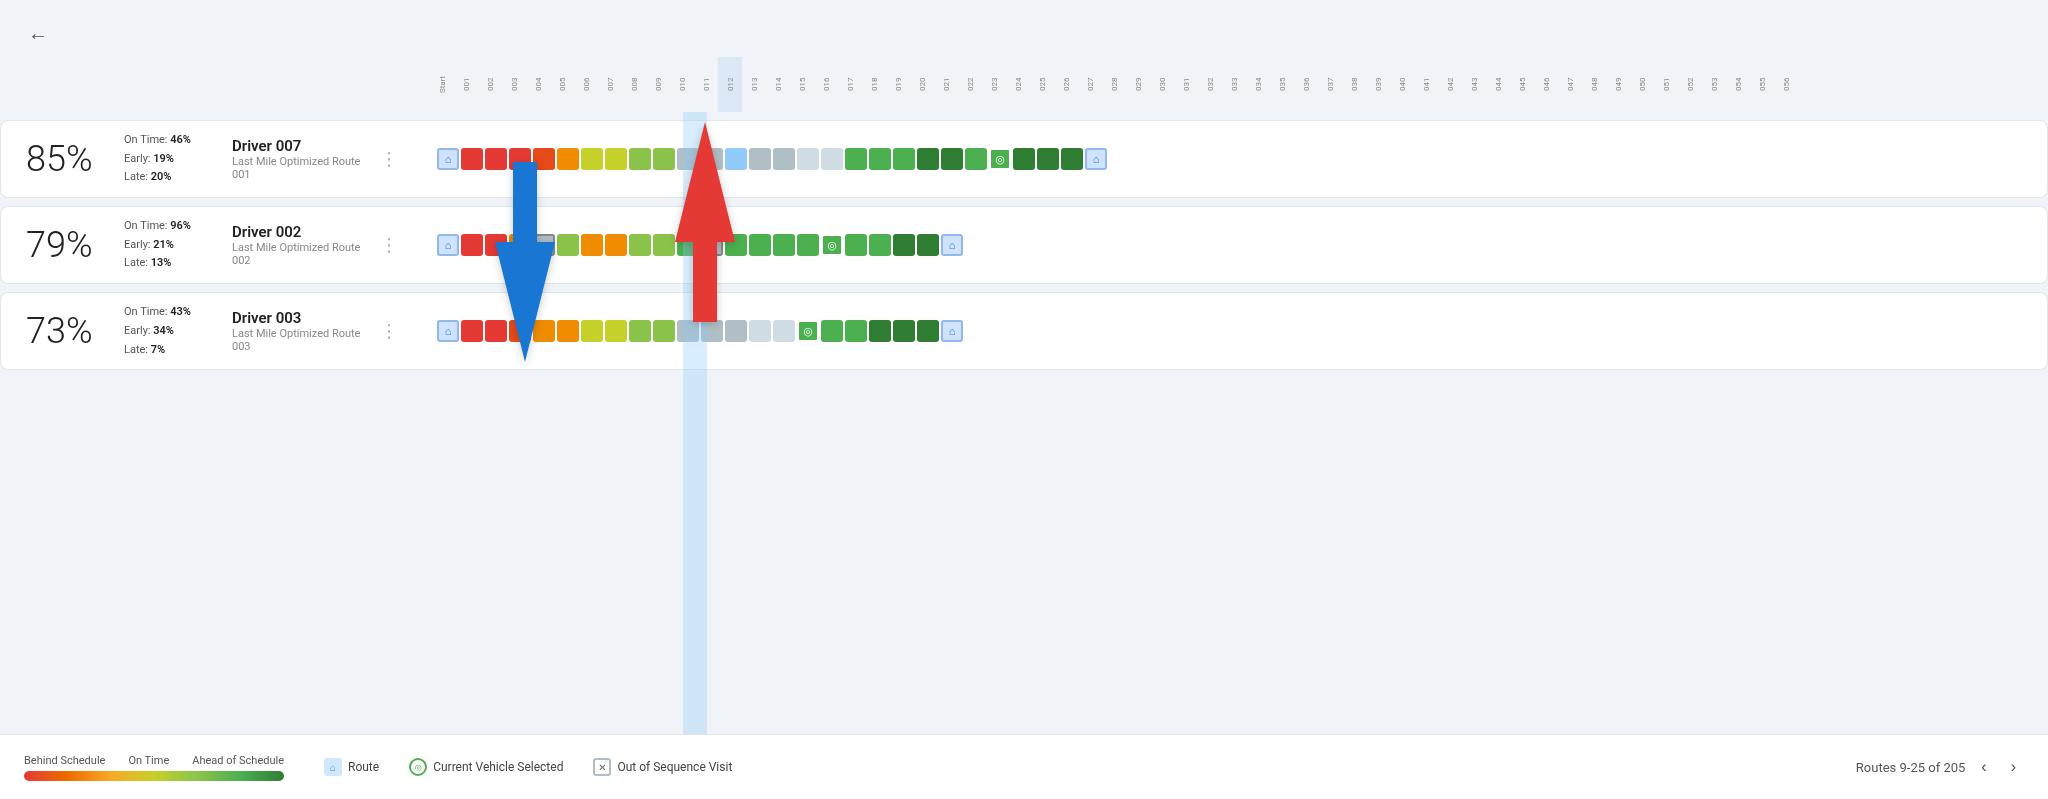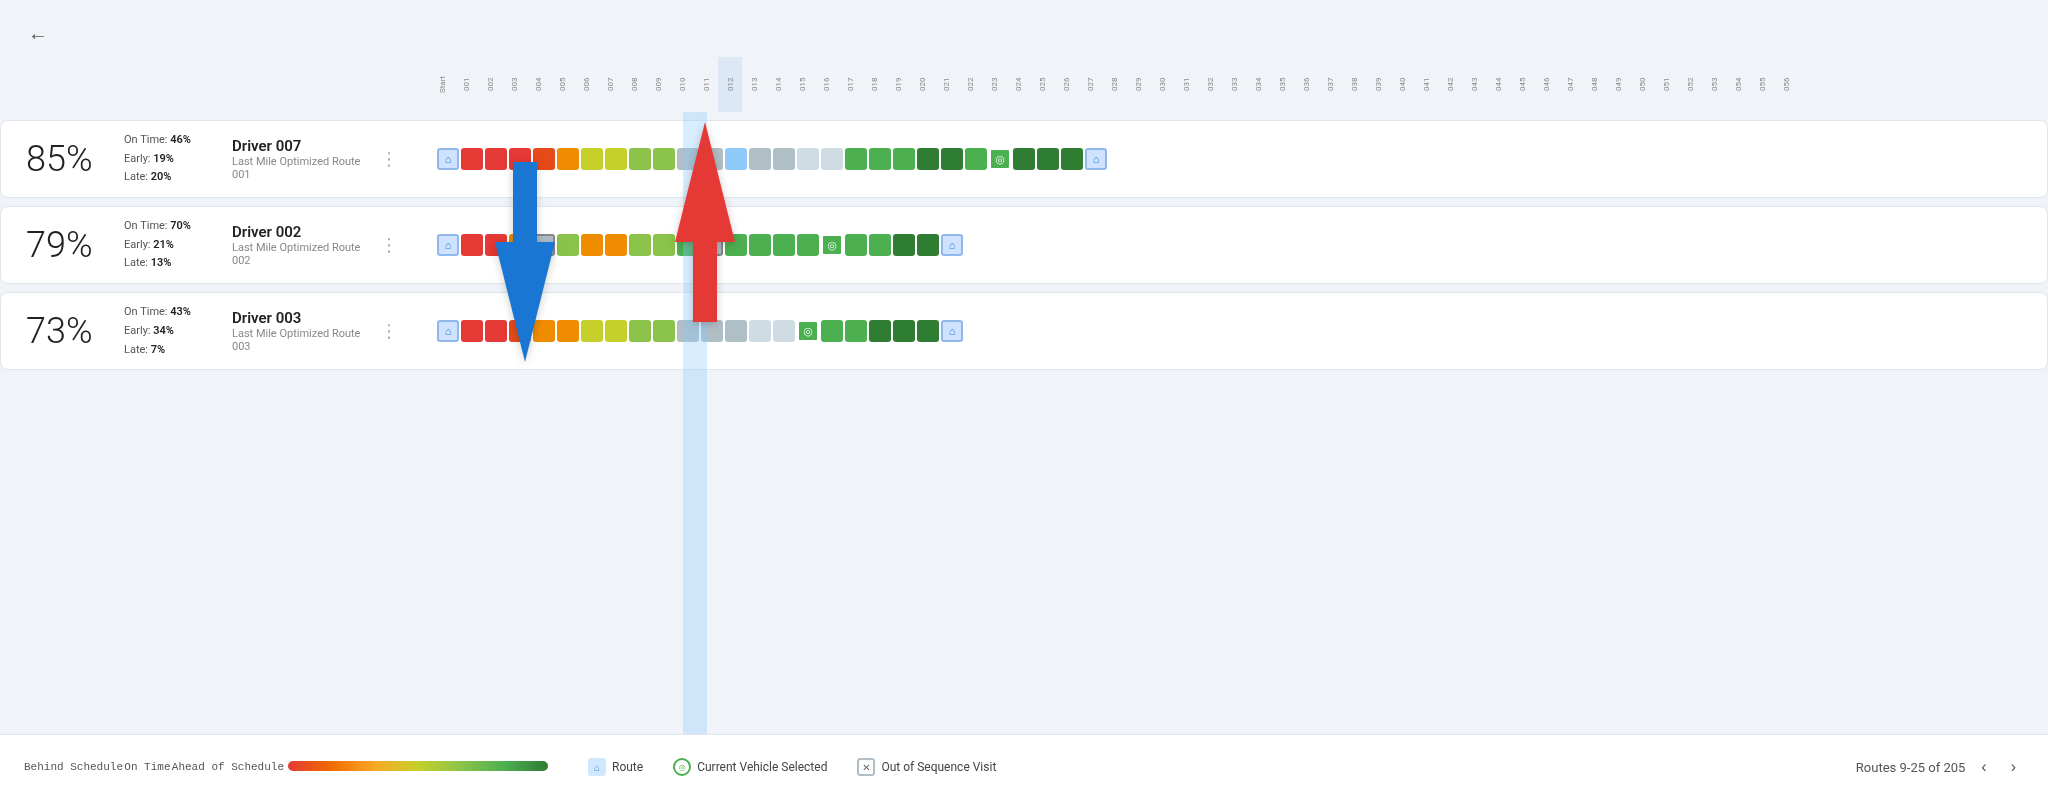--- a/index.html
+++ b/index.html
@@ -157,23 +157,22 @@
       border-top: 1px solid #e0e6ed;
       display: flex;
       align-items: center;
       padding: 10px 24px;
       gap: 40px;
       height: 65px;
     }
 
     .legend-gradient {
       display: flex;
-      flex-direction: row;
+      flex-direction: column;
       gap: 4px;
-      font-family: Liberation Mono, monospace;
     }
     .gradient-labels {
       display: flex;
       justify-content: space-between;
       font-size: 11px;
       color: #555;
       width: 260px;
     }
     .gradient-bar {
       width: 260px;
@@ -390,21 +389,21 @@
             <div class="stop-cell" style="background: rgb(76, 175, 80); border: 2px solid white; color: white; font-size: 11px; width: 22px; height: 22px; min-width: 22px; border-radius: 3px; display: flex; align-items: center; justify-content: center;">◎</div>
             <div class="stop-cell" style="background: rgb(46, 125, 50); border: none; color: white; font-size: 11px; width: 22px; height: 22px; min-width: 22px; border-radius: 3px; display: flex; align-items: center; justify-content: center;"></div>
             <div class="stop-cell" style="background: rgb(46, 125, 50); border: none; color: white; font-size: 11px; width: 22px; height: 22px; min-width: 22px; border-radius: 3px; display: flex; align-items: center; justify-content: center;"></div>
             <div class="stop-cell" style="background: rgb(46, 125, 50); border: none; color: white; font-size: 11px; width: 22px; height: 22px; min-width: 22px; border-radius: 3px; display: flex; align-items: center; justify-content: center;"></div>
             <div class="stop-cell" style="background: rgb(207, 226, 255); border: 2px solid rgb(144, 184, 232); color: rgb(51, 136, 204); font-size: 11px; width: 22px; height: 22px; min-width: 22px; border-radius: 3px; display: flex; align-items: center; justify-content: center;">⌂</div>
           </div>
         </div>
         <div class="driver-row">
           <div class="driver-stats">
             <div class="score">79%</div>
-            <div class="stats-detail">On Time: <span>70%</span><br>Early: <span>21%</span><br>Late: <span>13%</span></div>
+            <div class="stats-detail">On Time: <span>96%</span><br>Early: <span>21%</span><br>Late: <span>13%</span></div>
             <div class="driver-info">
               <div class="driver-name">Driver 002</div>
               <div class="route-name">Last Mile Optimized Route 002</div>
             </div>
             <button class="more-btn">⋮</button>
           </div>
           <div class="stop-cells">
             <div class="stop-cell" style="background: rgb(207, 226, 255); border: 2px solid rgb(144, 184, 232); color: rgb(51, 136, 204); font-size: 11px; width: 22px; height: 22px; min-width: 22px; border-radius: 3px; display: flex; align-items: center; justify-content: center;">⌂</div>
             <div class="stop-cell" style="background: rgb(229, 57, 53); border: none; color: white; font-size: 11px; width: 22px; height: 22px; min-width: 22px; border-radius: 3px; display: flex; align-items: center; justify-content: center;"></div>
             <div class="stop-cell" style="background: rgb(229, 57, 53); border: none; color: white; font-size: 11px; width: 22px; height: 22px; min-width: 22px; border-radius: 3px; display: flex; align-items: center; justify-content: center;"></div>

